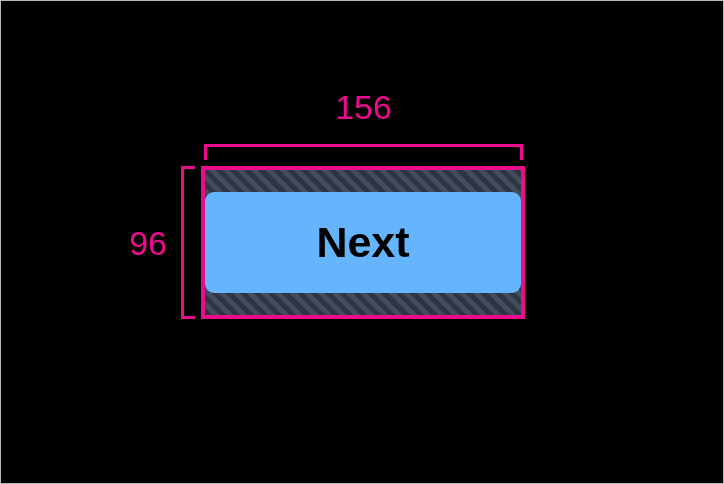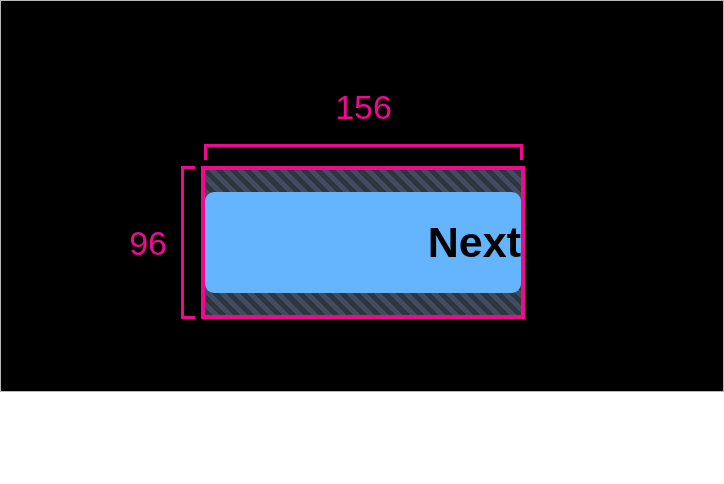--- a/index.html
+++ b/index.html
@@ -3,21 +3,21 @@
 <meta charset="utf-8">
 <style>
   html, body {
     margin: 0;
     padding: 0;
     background: #ffffff;
   }
   #stage {
     position: relative;
     width: 724px;
-    height: 392px;
+    height: 484px;
     background: #000000;
     box-sizing: border-box;
     border: 1px solid #b8b8b8;
     overflow: hidden;
     font-family: "Liberation Sans", sans-serif;
   }
 
   
   #measured-element {
     position: absolute;
@@ -51,21 +51,21 @@
   #button-surface {
     position: absolute;
     left: 0px;
     top: 22px;
     right: 0px;
     bottom: 22px;
     background: #64b5fd;
     border-radius: 9px;
     display: flex;
     align-items: center;
-    justify-content: flex-end;
+    justify-content: center;
   }
   #button-label {
     color: #000000;
     font-size: 43px;
     font-weight: bold;
     letter-spacing: 0px;
     line-height: 1;
   }
 
   

